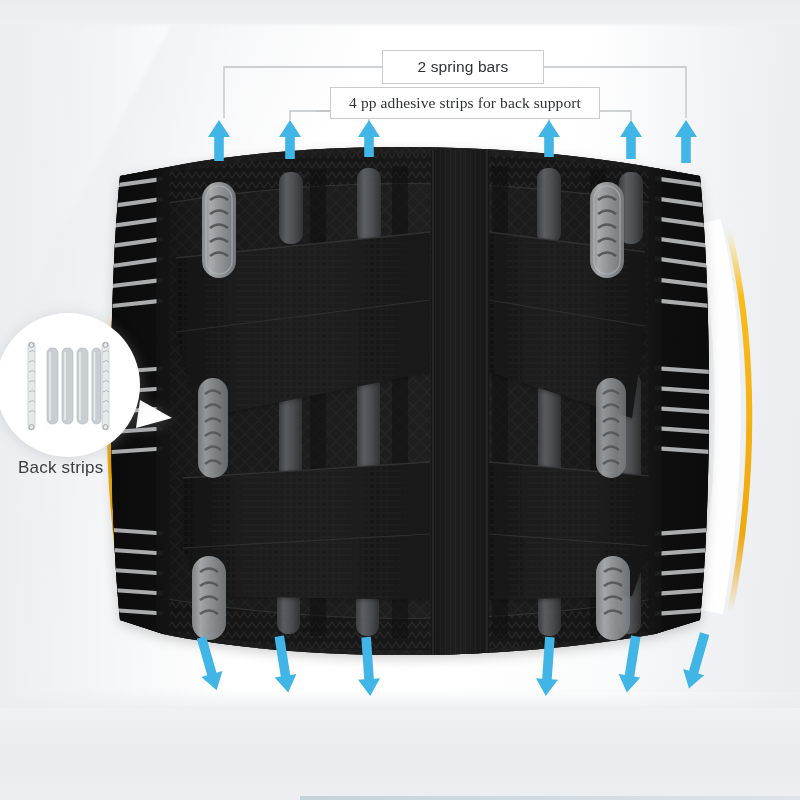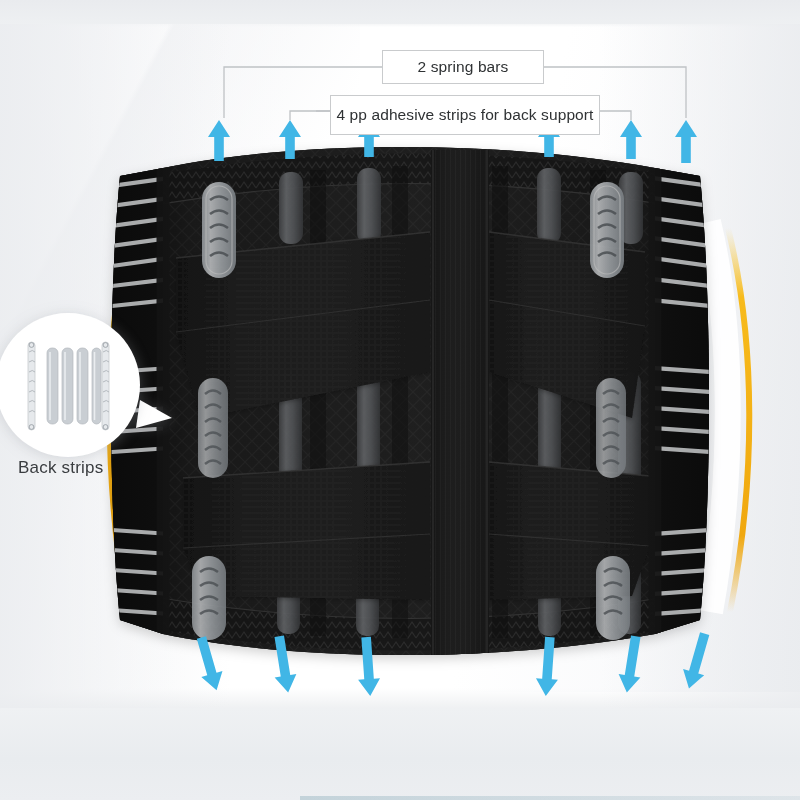--- a/index.html
+++ b/index.html
@@ -65,21 +65,21 @@
     border:1px solid #c9cbcd;
     color:#2f3234;
     font-size:15.5px;
     letter-spacing:.1px;
     line-height:1;
     display:flex;align-items:center;justify-content:center;
     white-space:nowrap;
     box-sizing:border-box;
   }
   #label-spring{ left:382px; top:50px;  width:162px; height:34px; }
-  #label-pp    { left:330px; top:95px;  width:270px; height:40px; }
+  #label-pp    { left:330px; top:87px;  width:270px; height:32px;font-family:Liberation Serif, serif; }
 
   .caption{
     position:absolute;
     left:18px; top:458px;
     width:150px;
     font-size:17px;
     color:#3a3d40;
     letter-spacing:.2px;
   }
 </style>

